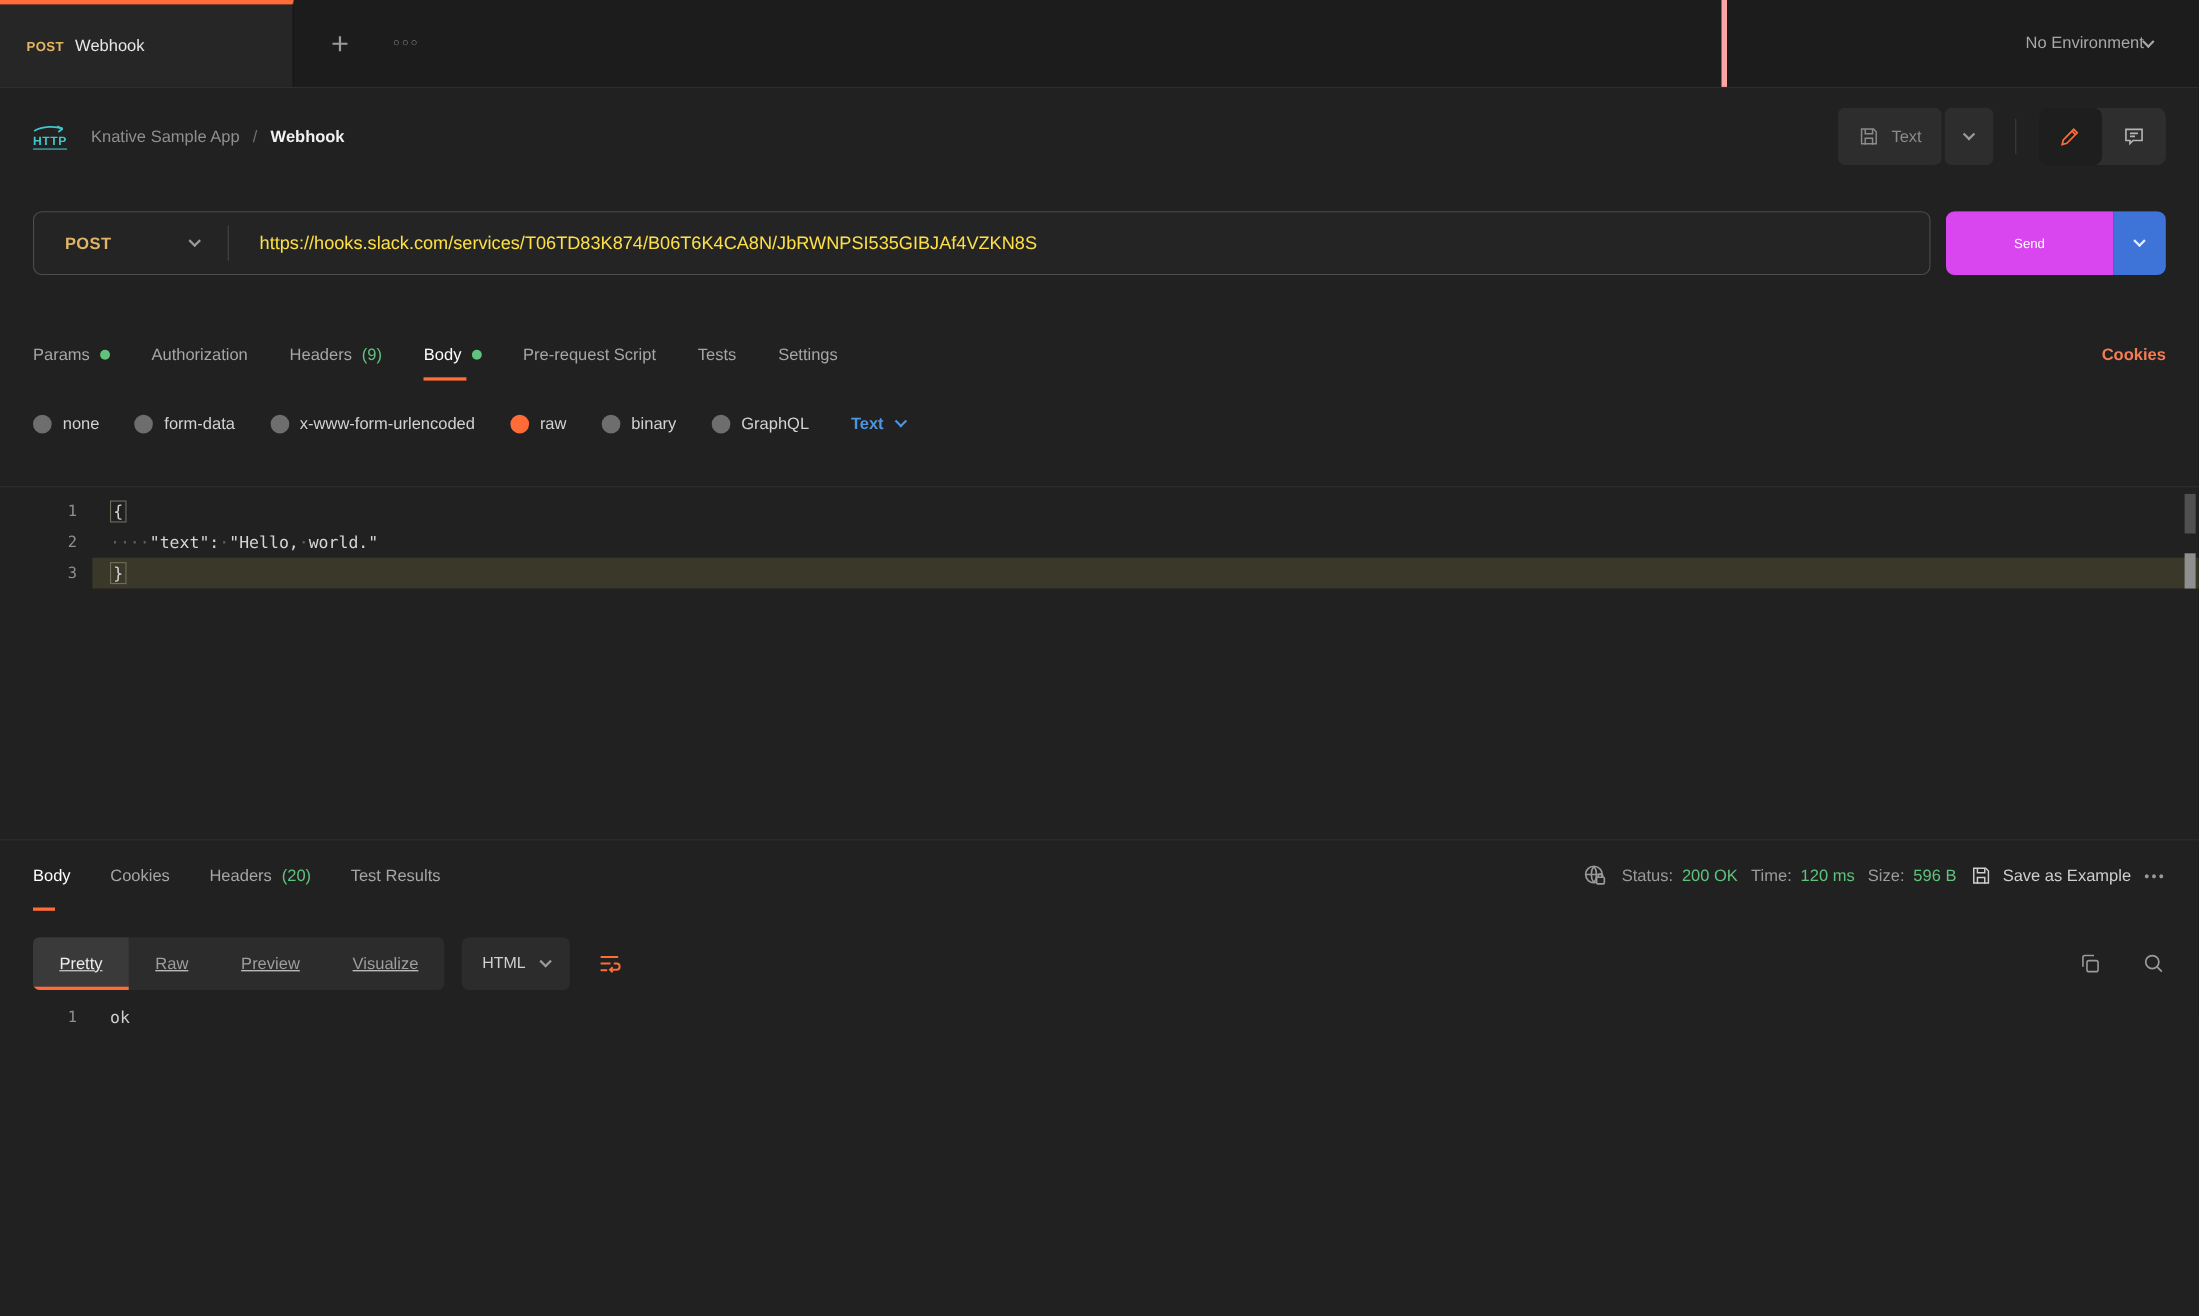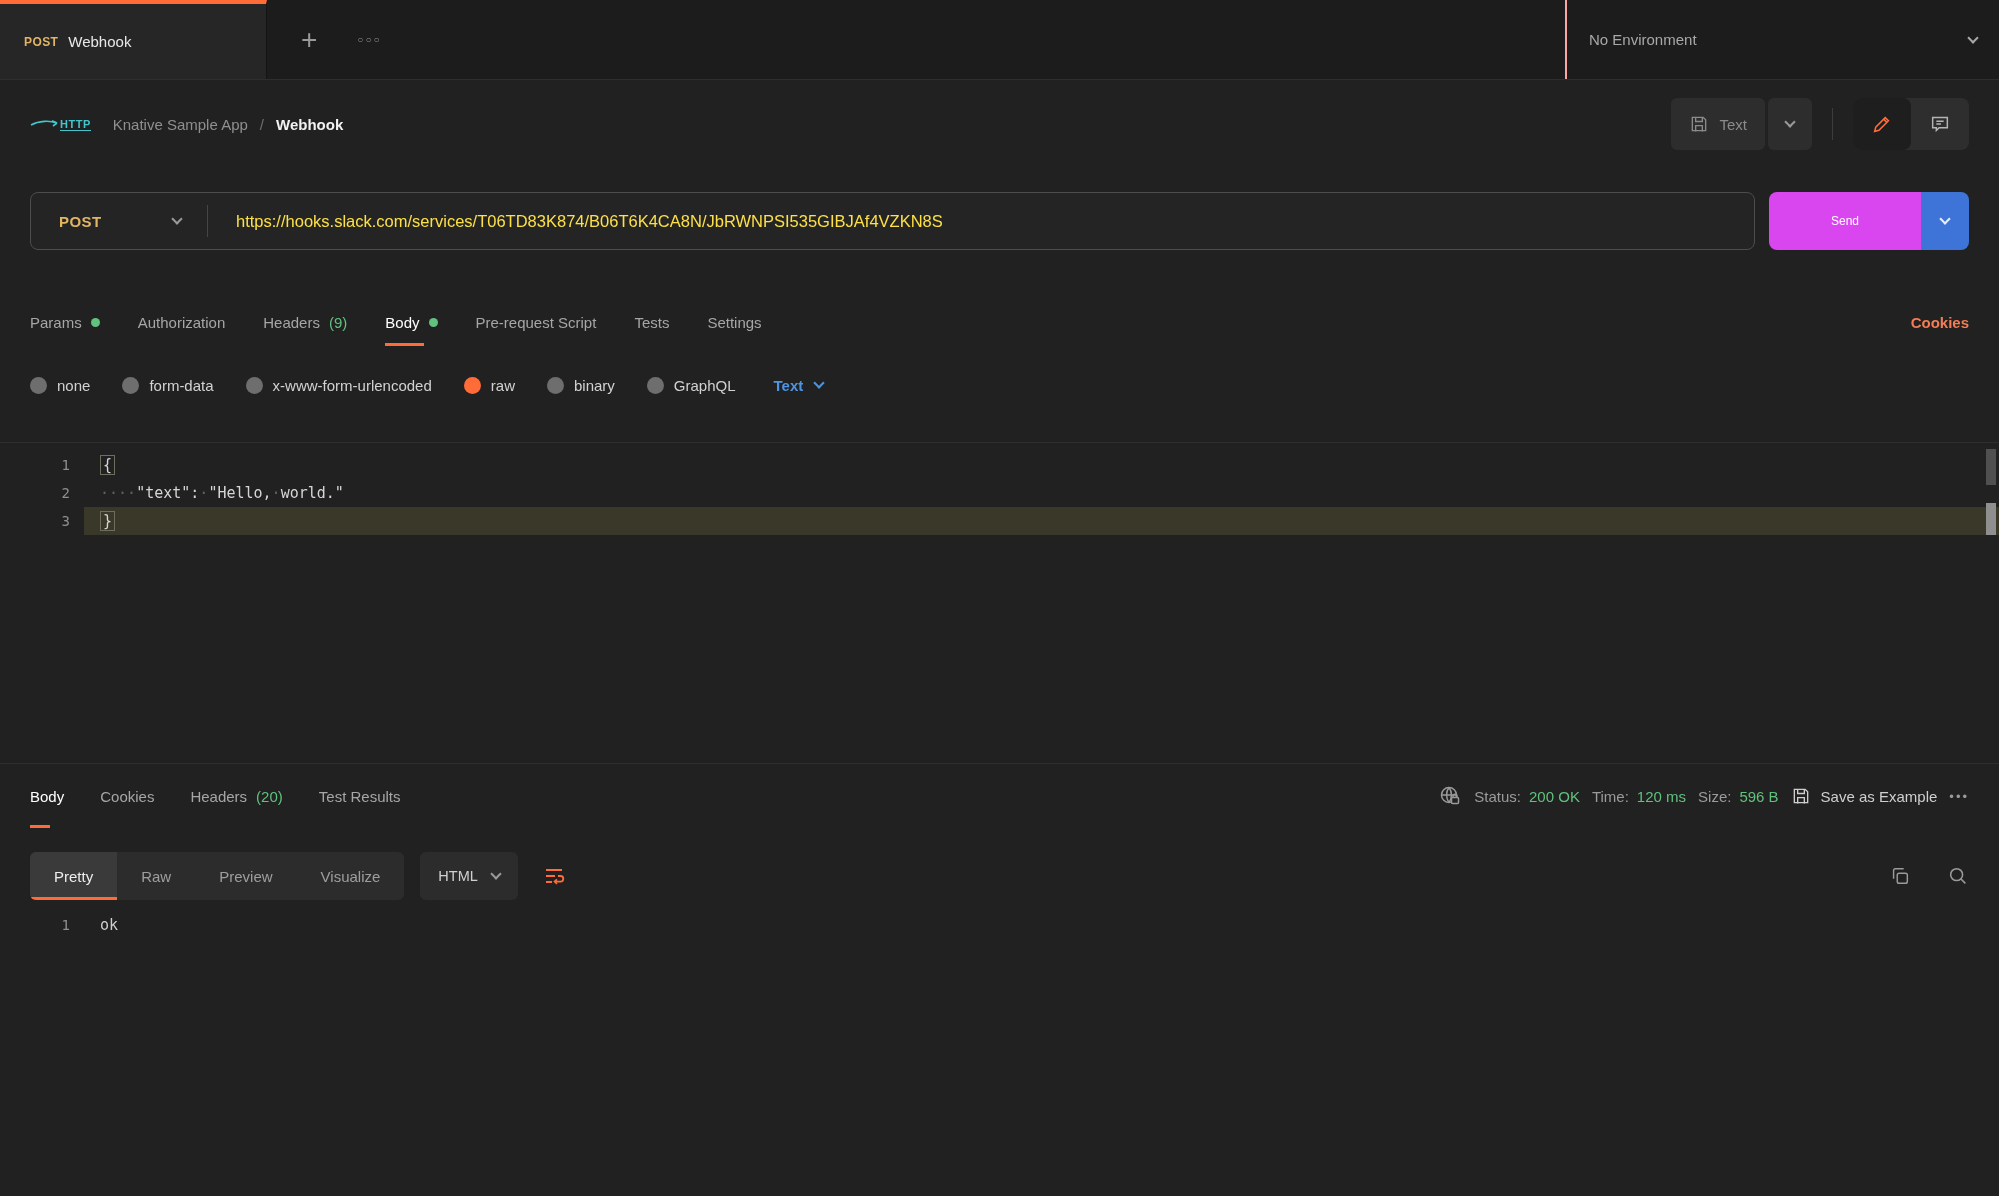--- a/index.html
+++ b/index.html
@@ -13,26 +13,26 @@
 
   
   .tabbar { height:80px; background:#1c1c1c; border-bottom:1px solid #2e2e2e; display:flex; align-items:stretch; }
   .req-tab { width:267px; background:#262626; border-top:4px solid #ff6c37; border-right:1px solid #141414;
              display:flex; align-items:center; gap:10px; padding-left:24px; }
   .tab-method { color:#e2b564; font-size:12px; font-weight:700; letter-spacing:.4px; }
   .tab-title { color:#e8e8e8; font-size:15px; }
   .tab-actions { display:flex; align-items:center; gap:40px; padding-left:34px; flex:1; }
   .plus { color:#9a9a9a; font-size:28px; font-weight:300; line-height:1; }
   .more-hollow { color:#8e8e8e; font-size:10px; letter-spacing:2px; }
-  .env-select { width:434px; border-left:2px solid #fca5a5; display:flex; align-items:center;
-                justify-content:space-between; padding:0 22px; color:#a8a8a8; font-size:15px; }
+  .env-select { width:434px; border-left:5px solid #fca5a5; display:flex; align-items:center;
+                justify-content:flex-end; padding:0 42px; color:#a8a8a8; font-size:15px; }
 
   
   .crumb-row { height:88px; display:flex; align-items:center; padding:0 30px; }
-  .http-badge { display:flex; flex-direction:row; align-items:center; color:#43c5cb; margin-right:22px; }
+  .http-badge { display:flex; flex-direction:column; align-items:center; color:#43c5cb; margin-right:22px; }
   .http-badge svg { display:block; margin-bottom:1px; }
   .http-text { font-size:11px; font-weight:700; letter-spacing:.5px; border-bottom:1px solid currentColor; }
   .crumb-app { color:#8f8f8f; font-size:15px; }
   .crumb-sep { color:#6f6f6f; font-size:15px; margin:0 12px; }
   .crumb-name { color:#f2f2f2; font-size:15px; font-weight:700; }
   .crumb-right { margin-left:auto; display:flex; align-items:center; }
   .save-btn { display:flex; align-items:center; gap:10px; background:#2d2d2d; border-radius:6px;
               height:52px; padding:0 18px; color:#8b8b8b; font-size:15px; }
   .save-chev-btn { background:#2d2d2d; border-radius:6px; height:52px; width:44px; display:grid;
                    place-items:center; color:#9a9a9a; margin-left:3px; }
@@ -87,21 +87,21 @@
   .resp-tabs { height:64px; display:flex; align-items:stretch; gap:36px; padding:0 30px; }
   .resp-meta { margin-left:auto; display:flex; align-items:center; gap:12px; font-size:15px; }
   .meta-pair { display:flex; gap:8px; align-items:center; }
   .meta-label { color:#9b9b9b; }
   .meta-value { color:#5fc27d; }
   .save-example { display:flex; align-items:center; gap:10px; color:#cfcfcf; }
   .more-filled { color:#9a9a9a; font-size:13px; letter-spacing:2px; }
   .icon-gray { color:#9a9a9a; display:grid; place-items:center; }
 
   .views-row { margin-top:24px; height:48px; display:flex; align-items:center; padding:0 30px; gap:16px; }
-  .seg-group { display:flex; background:#2c2c2c; border-radius:6px; overflow:hidden; height:48px; }
+  .seg-group { display:flex; background:#2c2c2c; border-radius:6px; overflow:hidden; height:48px;text-decoration:underline; }
   .seg { padding:0 24px; display:flex; align-items:center; color:#9e9e9e; font-size:15px; position:relative; }
   .seg.active { background:#3a3a3a; color:#ededed; }
   .seg.active::after { content:""; position:absolute; left:0; right:0; bottom:0; height:3px; background:#ff6c37; }
   .fmt-btn { background:#2c2c2c; border-radius:6px; height:48px; display:flex; align-items:center; gap:14px;
              padding:0 18px; color:#d0d0d0; font-size:14.5px; }
   .fmt-btn .chev { color:#9a9a9a; }
   .wrap-btn { margin-left:8px; color:#ff6c37; display:grid; place-items:center; }
   .views-right { margin-left:auto; display:flex; align-items:center; gap:36px; }
 
   .resp-body { margin-top:16px; display:flex; align-items:center; font-family:"DejaVu Sans Mono", monospace; font-size:15px; }

